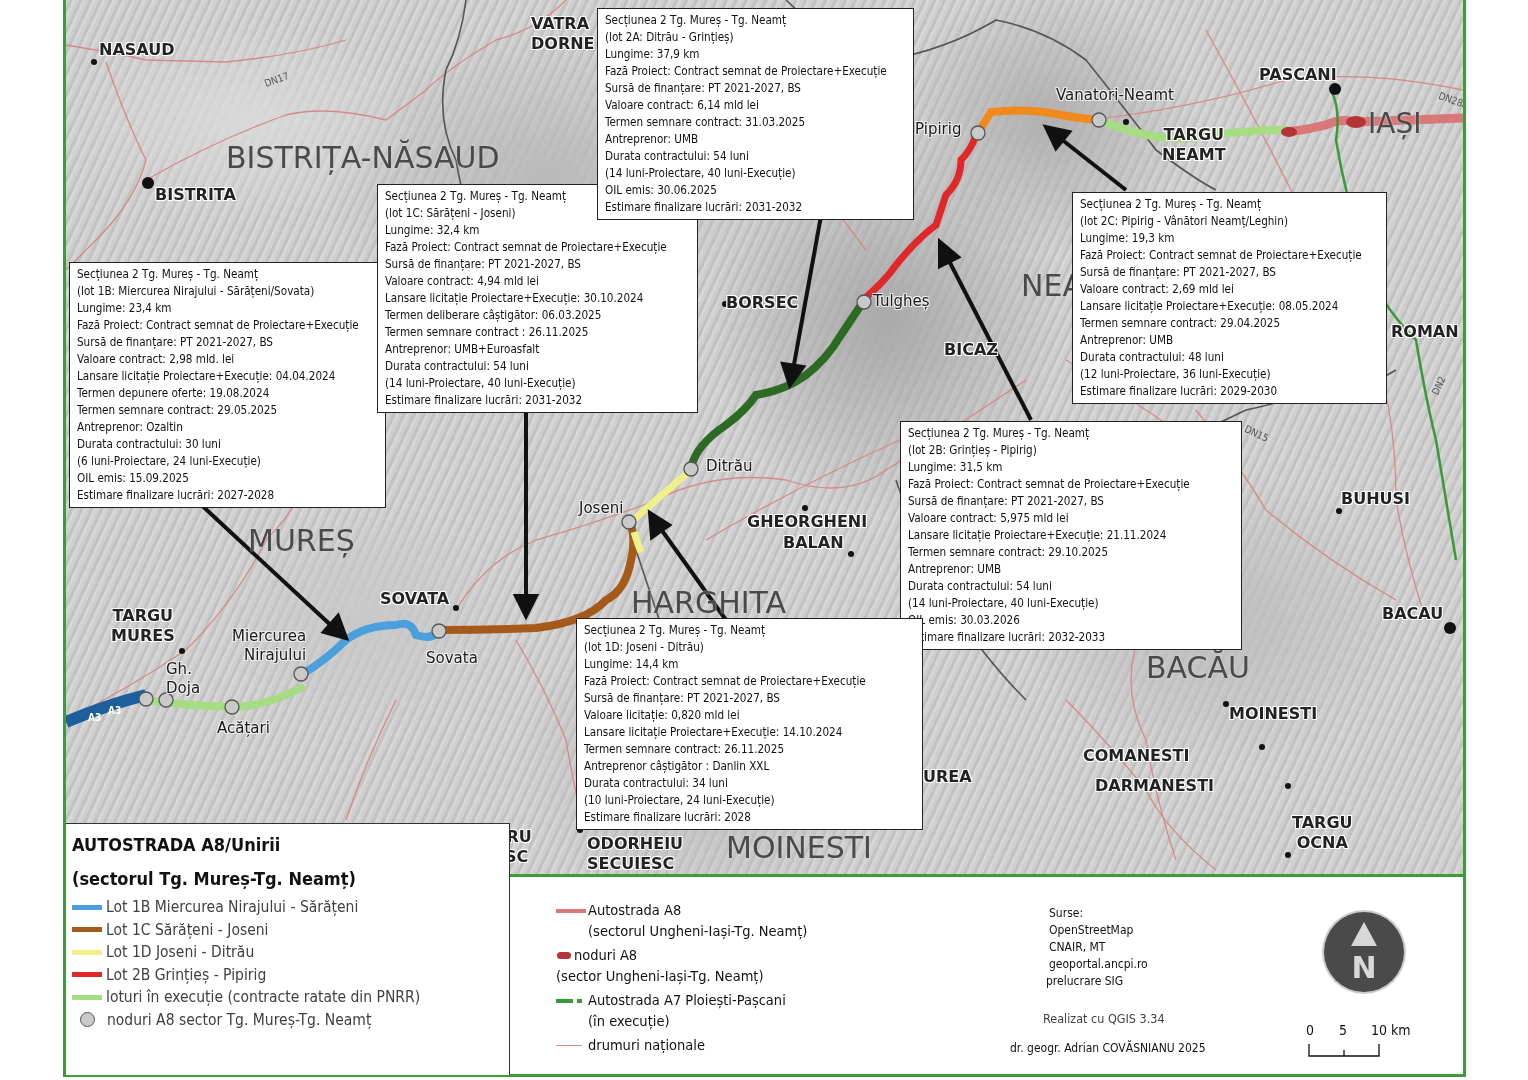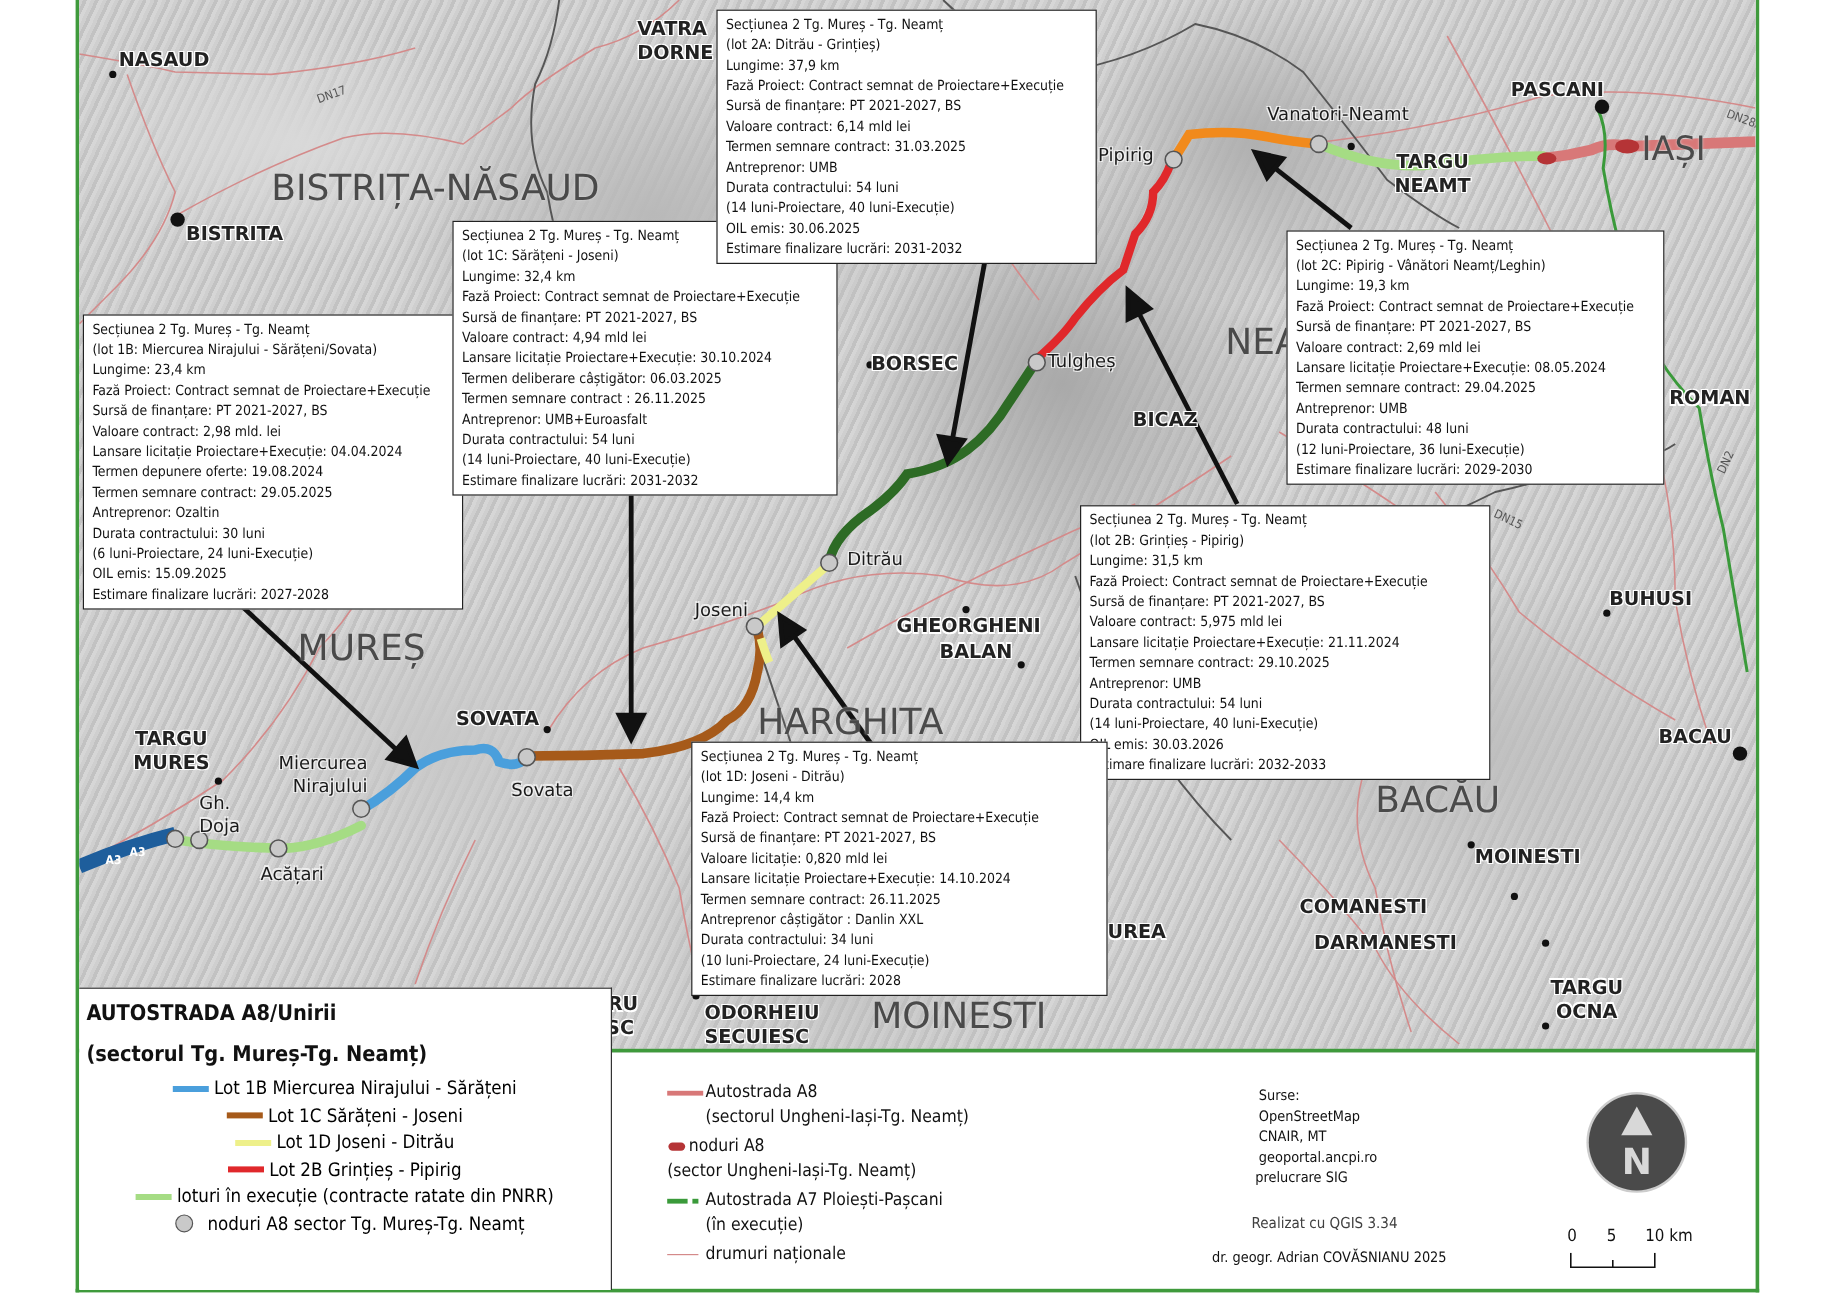--- a/index.html
+++ b/index.html
@@ -20,21 +20,21 @@
   .county{position:absolute;font-family:"DejaVu Sans",sans-serif;color:#4a4a4a;font-size:30px;letter-spacing:0px;text-shadow:0 0 2px #ddd;}
   .city{position:absolute;font-family:"DejaVu Sans",sans-serif;font-weight:bold;font-size:16px;color:#222;text-shadow:-1px -1px 0 #fff,1px -1px 0 #fff,-1px 1px 0 #fff,1px 1px 0 #fff;line-height:20px;}
   .node-label{position:absolute;font-family:"DejaVu Sans",sans-serif;font-size:15px;color:#1a1a1a;text-shadow:-1px -1px 0 #eee,1px -1px 0 #eee,-1px 1px 0 #eee,1px 1px 0 #eee;line-height:19px;}
   .dot{position:absolute;width:6px;height:6px;border-radius:50%;background:#111;}
   .dot.big{width:12px;height:12px;}
   .road-label{position:absolute;font-size:10px;color:#555;}
   .infobox{position:absolute;background:#fff;border:1.5px solid #222;padding:3px 6px 3px 7px;box-sizing:border-box;font-family:"DejaVu Sans Condensed","DejaVu Sans",sans-serif;font-size:11.6px;line-height:17px;color:#111;}
   .infobox div{white-space:nowrap;}
   .legend-box{position:absolute;left:0;top:823px;width:444px;height:252px;background:#fff;border-right:1.5px solid #333;border-top:1.5px solid #333;box-sizing:border-box;padding:4px 6px;}
   .legend-title{font-weight:bold;font-size:18px;line-height:34px;color:#111;white-space:nowrap;}
-  .legend-item{display:flex;align-items:center;height:22.5px;font-size:15.5px;color:#000000;white-space:nowrap;justify-content:center;}
+  .legend-item{display:flex;align-items:center;height:22.5px;font-size:15.5px;color:#404040;white-space:nowrap;}
   .swatch{display:inline-block;width:30px;height:5px;margin-right:4px;}
   .node-swatch{display:inline-block;width:13px;height:13px;border-radius:50%;background:#c9c9c9;border:1px solid #555;margin:0 12px 0 8px;}
   .legend2{position:absolute;left:490px;top:900px;font-size:14.5px;color:#111;}
   .legend2 .row{display:flex;align-items:flex-start;line-height:21px;}
   .legend2 .sw{width:32px;flex:none;position:relative;height:21px;}
   .sources{position:absolute;left:980px;top:905px;font-size:12px;line-height:17px;color:#111;}
   .realizat{position:absolute;left:977px;top:1011px;font-size:12.5px;color:#404040;}
   .author{position:absolute;left:944px;top:1041px;font-size:12px;color:#111;}
   .north{position:absolute;left:1258px;top:912px;width:80px;height:80px;border-radius:50%;background:#4a4a4a;box-shadow:0 0 0 2px #ccc;}
   .scale{position:absolute;left:1240px;top:1022px;font-size:14px;color:#111;}

